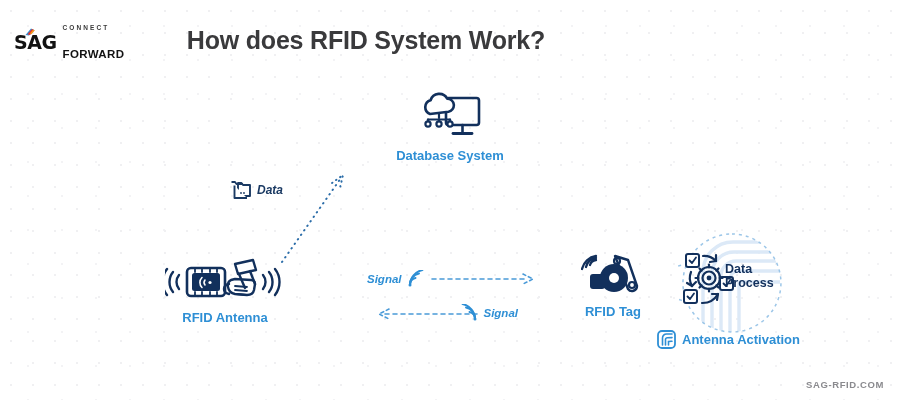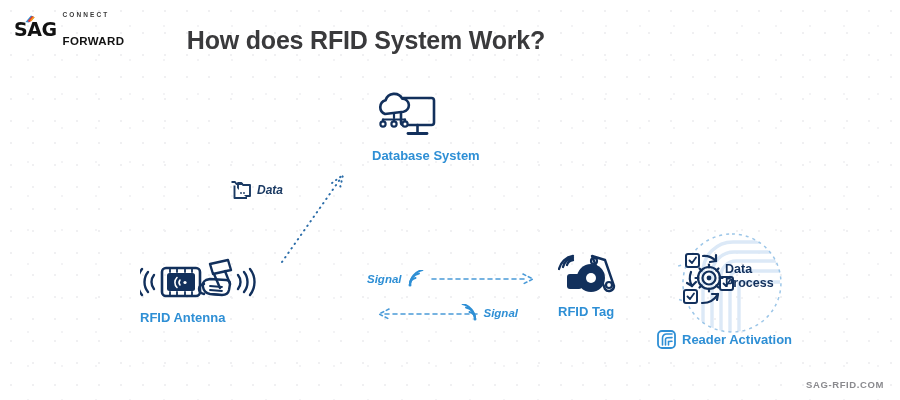--- a/index.html
+++ b/index.html
@@ -19,21 +19,21 @@
     background-size: 22px 22px, 34px 34px;
     background-position: 0 0, 11px 9px;
     font-family: "Liberation Sans", sans-serif;
     -webkit-font-smoothing: antialiased;
   }
 
   
   #logo {
     position: absolute;
     left: 14px;
-    top: 12px;
+    top: 25px;
     display: flex;
     align-items: center;
     gap: 6px;
   }
   #logo .mark {
     position: relative;
     font-size: 19px;
     font-weight: bold;
     letter-spacing: -0.5px;
     color: #121212;
@@ -78,21 +78,21 @@
     font-weight: bold;
     color: #3a3a3c;
     letter-spacing: -0.2px;
   }
 
   
   .node {
     position: absolute;
     display: flex;
     flex-direction: column;
-    align-items: flex-start;
+    align-items: center;
   }
   .node .label {
     font-size: 13px;
     font-weight: bold;
     color: #2e8fd5;
     white-space: nowrap;
     margin-top: 4px;
   }
 
   #node-database { left: 372px; top: 92px; width: 156px; }
@@ -410,18 +410,18 @@
 
   <div id="antenna-row">
     <svg width="19" height="19" viewBox="0 0 19 19">
       <rect x="1" y="1" width="17" height="17" rx="4" fill="none" stroke="#2e8fd5" stroke-width="1.8"></rect>
       <g fill="none" stroke="#2e8fd5" stroke-width="1.6" stroke-linecap="round">
         <path d="M5.5 15 L5.5 8 a4 4 0 0 1 4 -4 L15 4"></path>
         <path d="M8.5 15 L8.5 9.5 a1.8 1.8 0 0 1 1.8 -1.8 L15 7.6"></path>
         <path d="M11.5 15 L11.5 11.5 L15 11.3"></path>
       </g>
     </svg>
-    <span class="txt">Reader Activation</span>
+    <span class="txt">Antenna Activation</span>
   </div>
 
   <div id="footer">SAG-RFID.COM</div>
 
 </div>
 
 </body></html>

